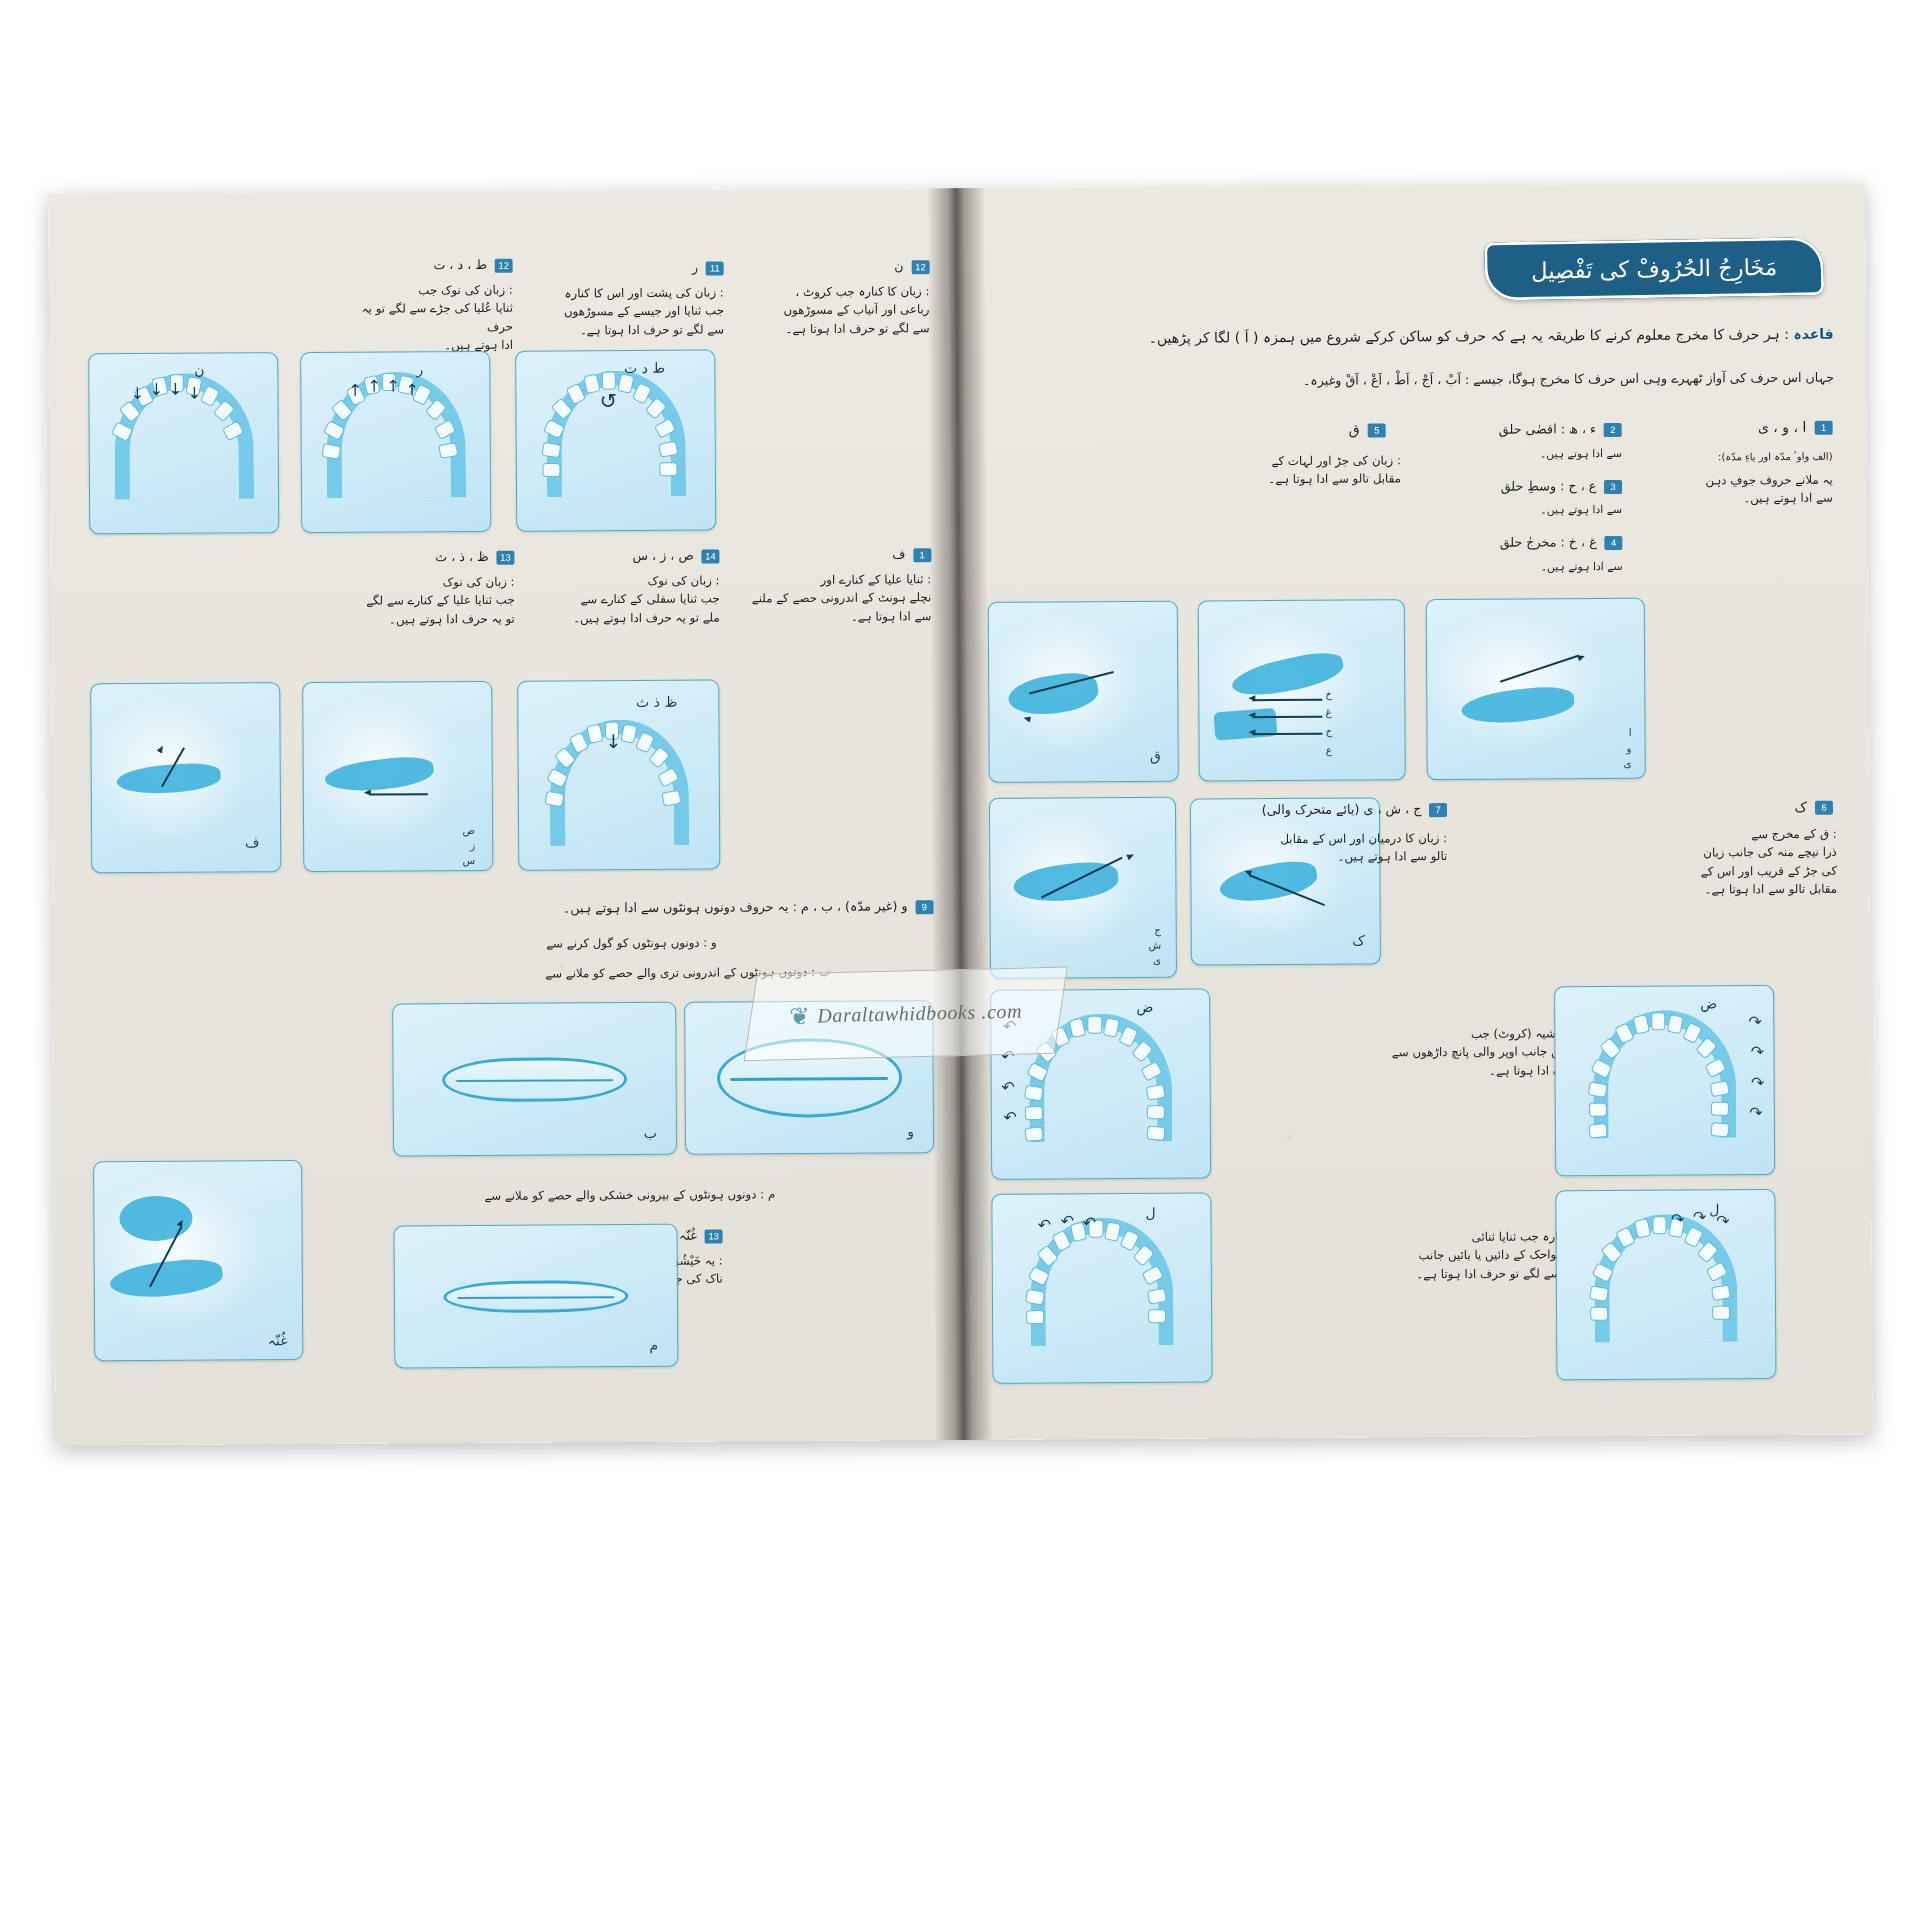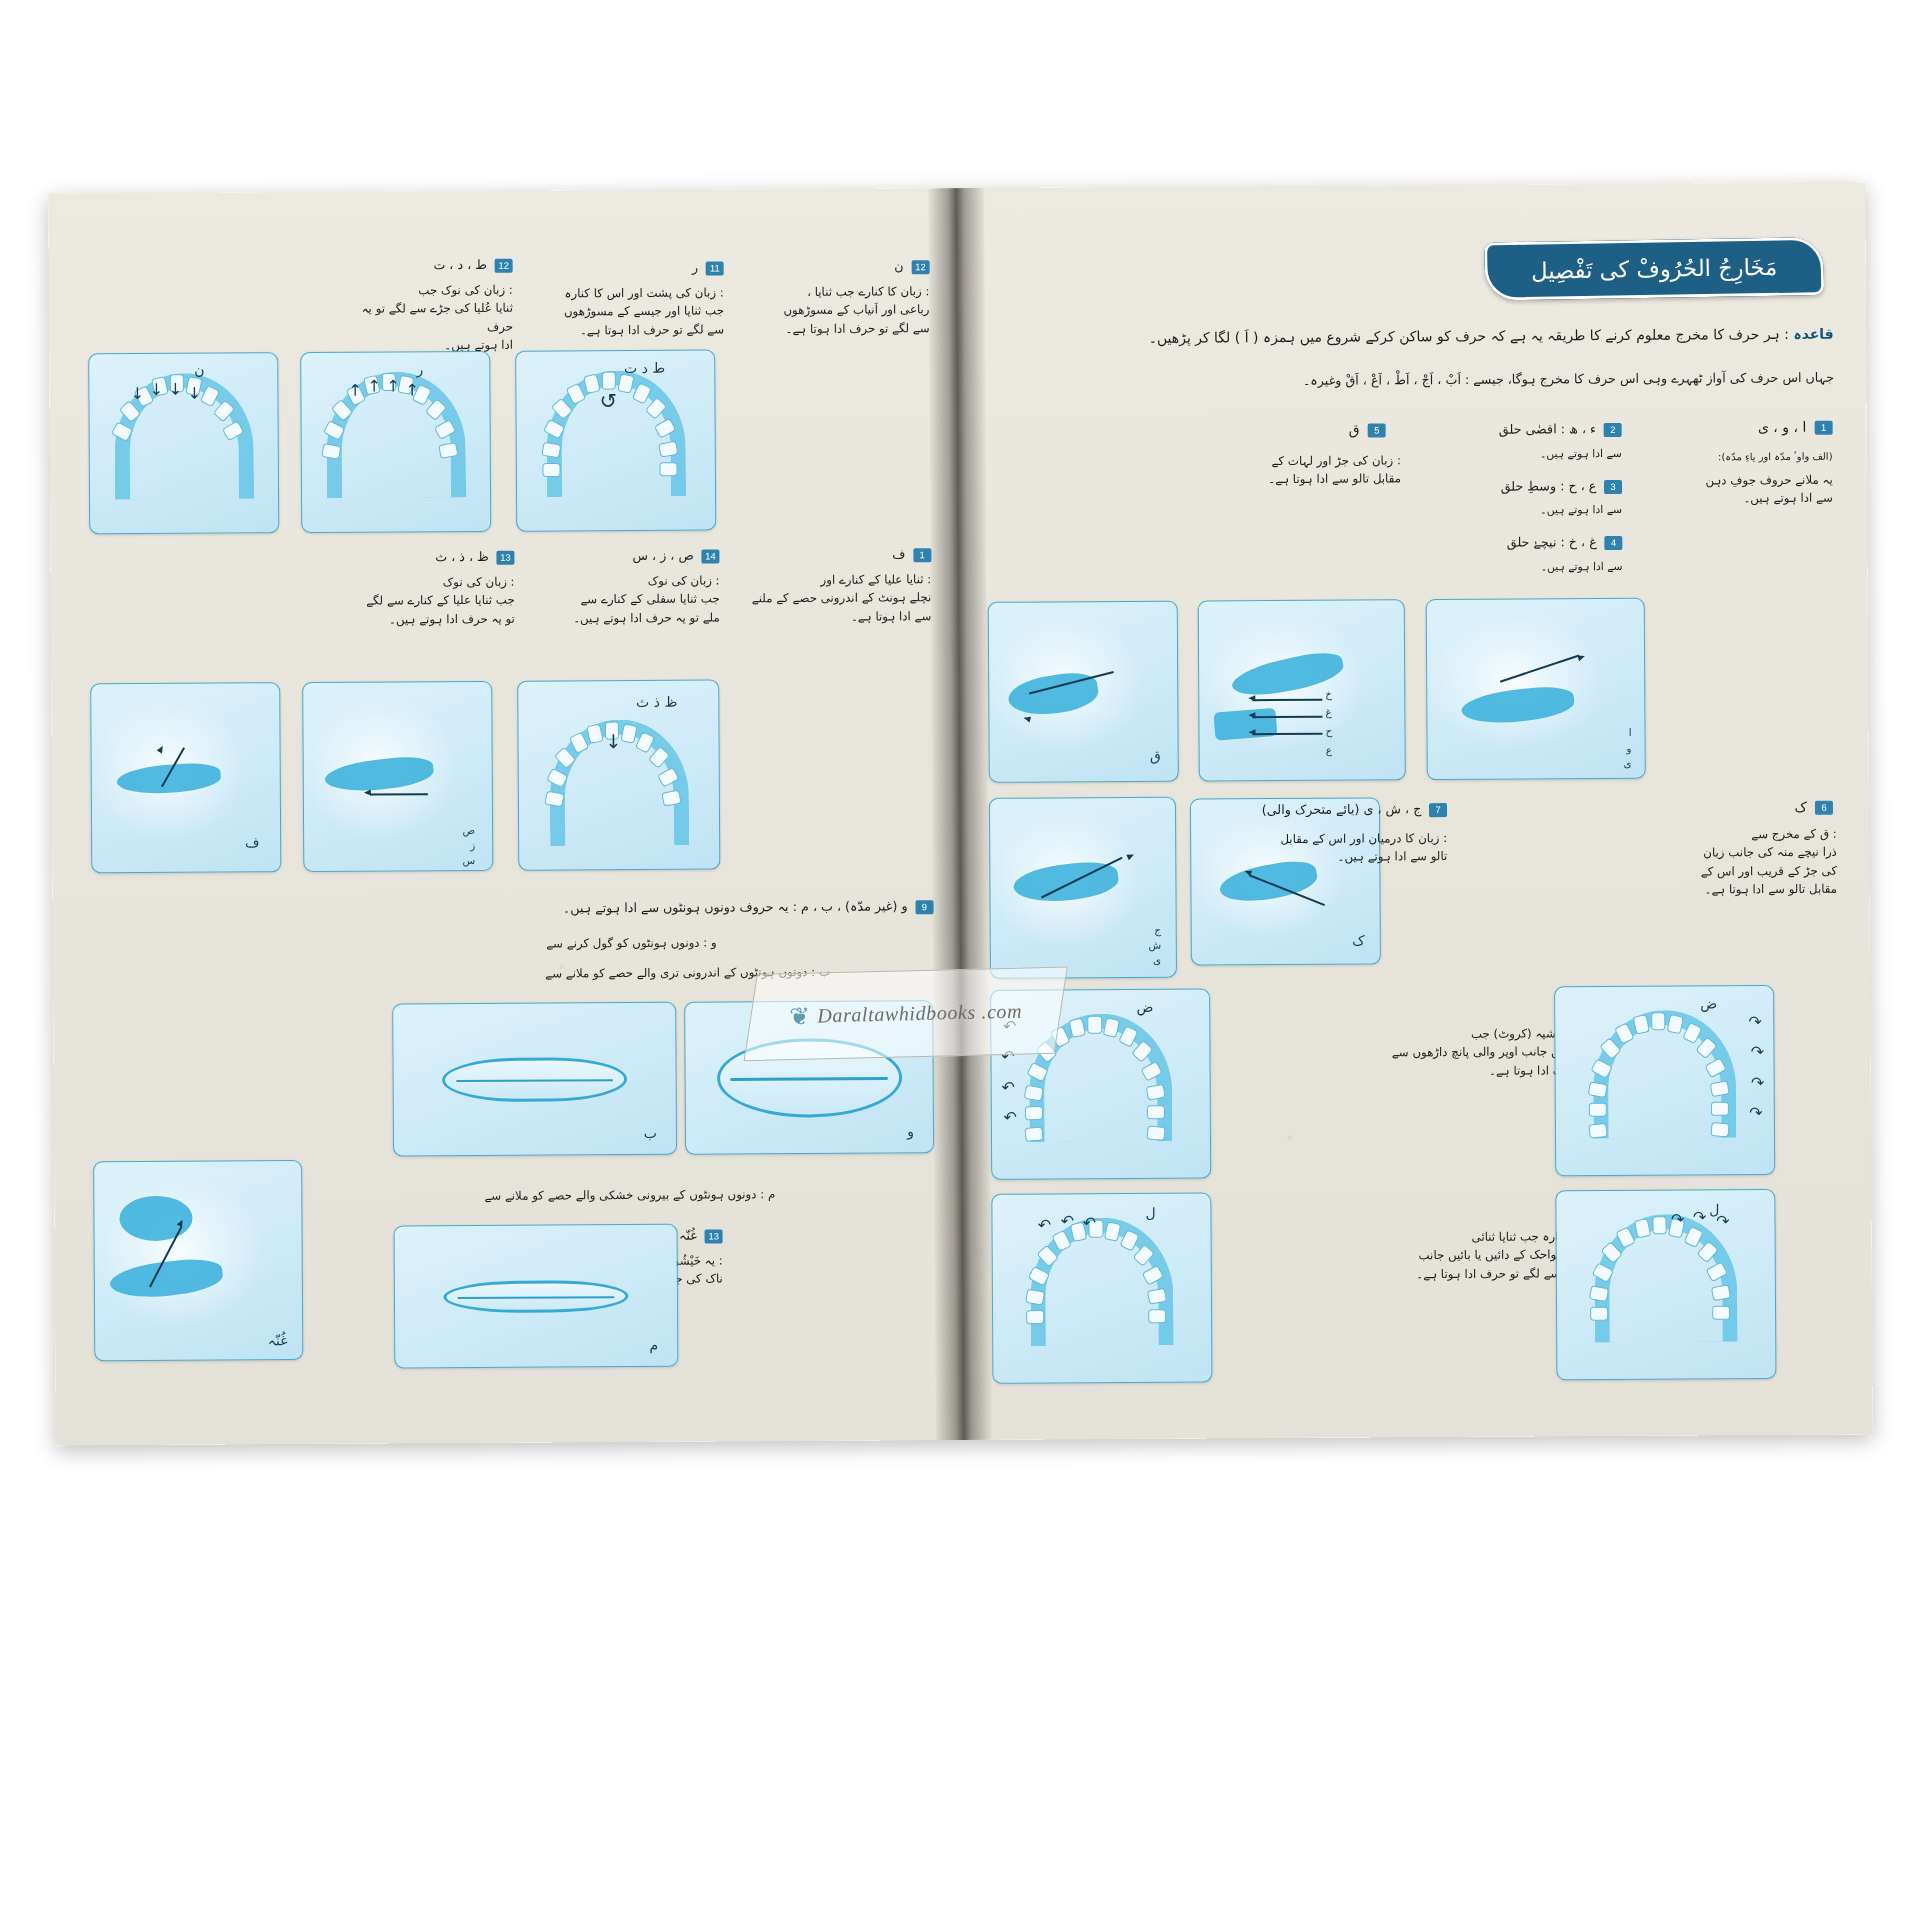--- a/index.html
+++ b/index.html
@@ -264,21 +264,21 @@
         <div class="tb urdu t13" style="right:222px; top:292px; width:217px;">
           <span class="num">3</span>
           <span>ع ، ح</span>
           <span>: وسطِ حلق</span>
         </div>
         <div class="tb urdu t11" style="right:222px; top:318px; width:217px;">سے ادا ہوتے ہیں۔</div>
 
         <div class="tb urdu t13" style="right:222px; top:348px; width:217px;">
           <span class="num">4</span>
           <span>غ ، خ</span>
-          <span>: نیچےٰ حلق</span>
+          <span>: مخرجٰ حلق</span>
         </div>
         <div class="tb urdu t11" style="right:222px; top:375px; width:217px;">سے ادا ہوتے ہیں۔</div>
 
         <div class="tb urdu t15" style="right:458px; top:234px;">
           <span class="num">5</span>
           <span>ق</span>
         </div>
         <div class="tb urdu t12" style="right:443px; top:266px; width:226px; white-space:pre-line;">: زبان کی جڑ اور لہات کے
 مقابل تالو سے ادا ہوتا ہے۔</div>
 
@@ -464,21 +464,21 @@
           <div class="lbl" style="right:55px; top:11.3px;">ل</div>
         </div>
       </div>
 
       <div class="page-half page-left">
 
         <div class="tb urdu t13" style="right:9.4px; top:68px; width:179px;">
           <span class="num">12</span>
           <span>ن</span>
         </div>
-        <div class="tb urdu t12" style="right:9.4px; top:94px; width:179px; white-space:pre-line;">: زبان کا کنارے جب ثنایا ،
+        <div class="tb urdu t12" style="right:9.4px; top:94px; width:179px; white-space:pre-line;">: زبان کا کنارہ جب کروٹ ،
 رباعی اور اَنیاب کے مسوڑھوں
 سے لگے تو حرف ادا ہوتا ہے۔</div>
 
         <div class="tb urdu t13" style="right:215px; top:68px; width:179px;">
           <span class="num">11</span>
           <span>ر</span>
         </div>
         <div class="tb urdu t12" style="right:215px; top:94px; width:184px; white-space:pre-line;">: زبان کی پشت اور اس کا کنارہ
 جب ثنایا اور جیسے کے مسوڑھوں
 سے لگے تو حرف ادا ہوتا ہے۔</div>

